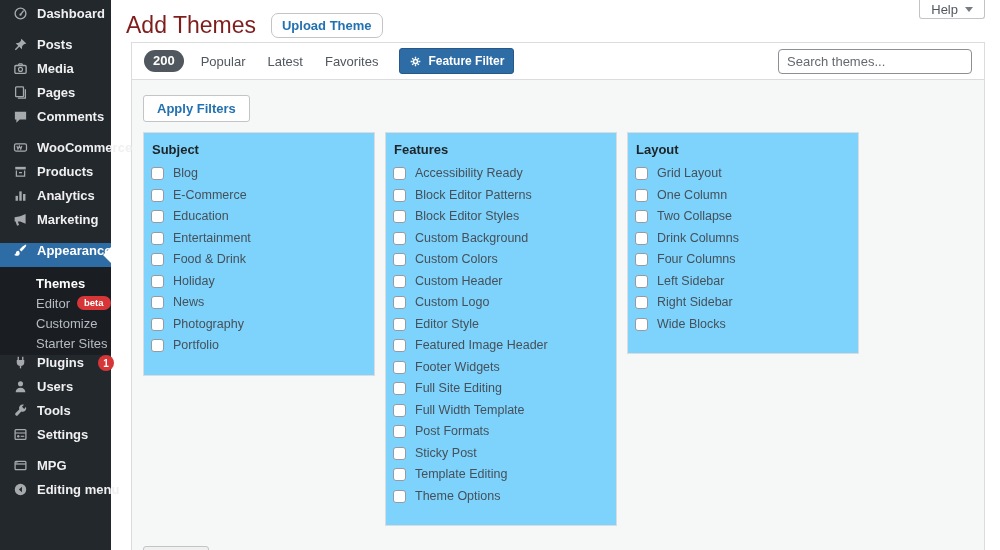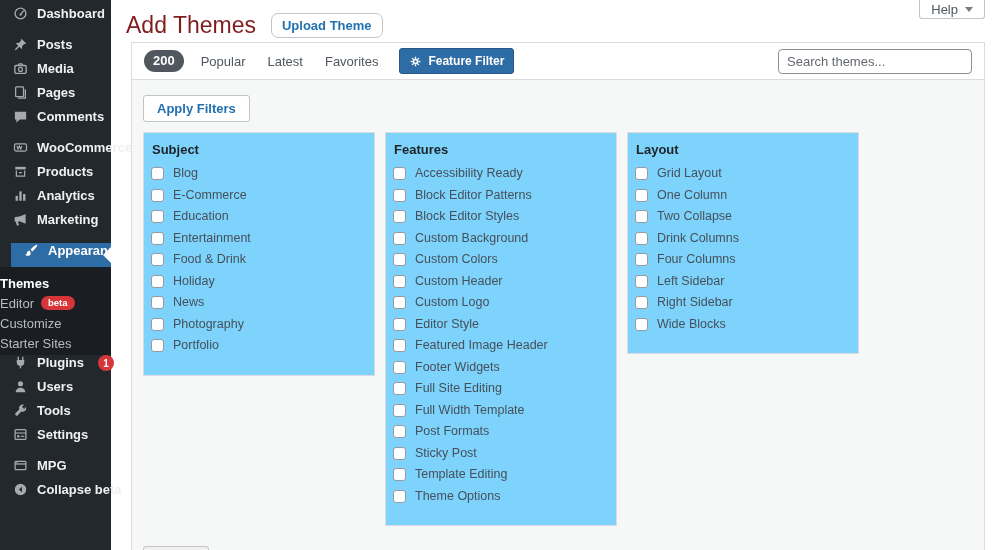--- a/index.html
+++ b/index.html
@@ -15,29 +15,29 @@
   
   .sidebar { position:absolute; left:0; top:0; width:111px; height:550px; background:#23282d; z-index:2; }
   .sb-top { padding-top:6px; }
   .sb-item {
     display:flex; align-items:flex-start; height:24px; padding-left:13px; gap:9px;
     color:#f0f0f1; font-size:13px; font-weight:bold; position:relative; cursor:pointer;
     white-space:nowrap;
   }
   .sb-top .sb-item:nth-child(2),
   .sb-top .sb-item:nth-child(6) { margin-top:7px; }
-  .sb-item.active { background:#2e6ca5; color:#fff; margin-top:7px;margin-left:11px; }
+  .sb-item.active { background:#2e6ca5; color:#fff; margin-top:7px; }
   .sb-item.active .mi { color:#fff; }
   .active-arrow {
     position:absolute; right:0; top:50%; margin-top:-8px; width:0; height:0;
     border-top:8px solid transparent; border-bottom:8px solid transparent;
     border-right:8px solid #fff;
   }
   .submenu { background:#1a1e23; padding:6px 0 2px 0; }
-  .sub-item { display:flex; align-items:center; height:20px; 
+  .sub-item { display:flex; align-items:center; height:20px; padding-left:36px;
     color:#b6bcc2; font-size:13px; cursor:pointer; }
   .sub-item.current { color:#fff; font-weight:bold; }
   .beta {
     background:#d63638; color:#fff; font-size:9.5px; font-weight:bold;
     padding:2.5px 7px; border-radius:9px; margin-left:7px; line-height:1;
   }
   .pcount {
     background:#d63638; color:#fff; font-size:10px; font-weight:bold;
     min-width:16px; height:16px; padding:0 3px; border-radius:9px;
     display:inline-flex; align-items:center; justify-content:center; margin-left:5px;
@@ -328,21 +328,21 @@
         </svg>
         <span class="sb-label">MPG</span>
       </a>
 
   </nav>
 
   <a class="sb-item">
     <svg class="mi" viewBox="0 0 20 20">
         <use href="#i-collapse"></use>
       </svg>
-    <span class="sb-label">Collapse beta</span>
+    <span class="sb-label">Editing menu</span>
   </a>
 </div>
 
 <div class="content">
 
   <div class="help-tab">
     <span>Help</span>
     <span class="chev"></span>
   </div>
 

